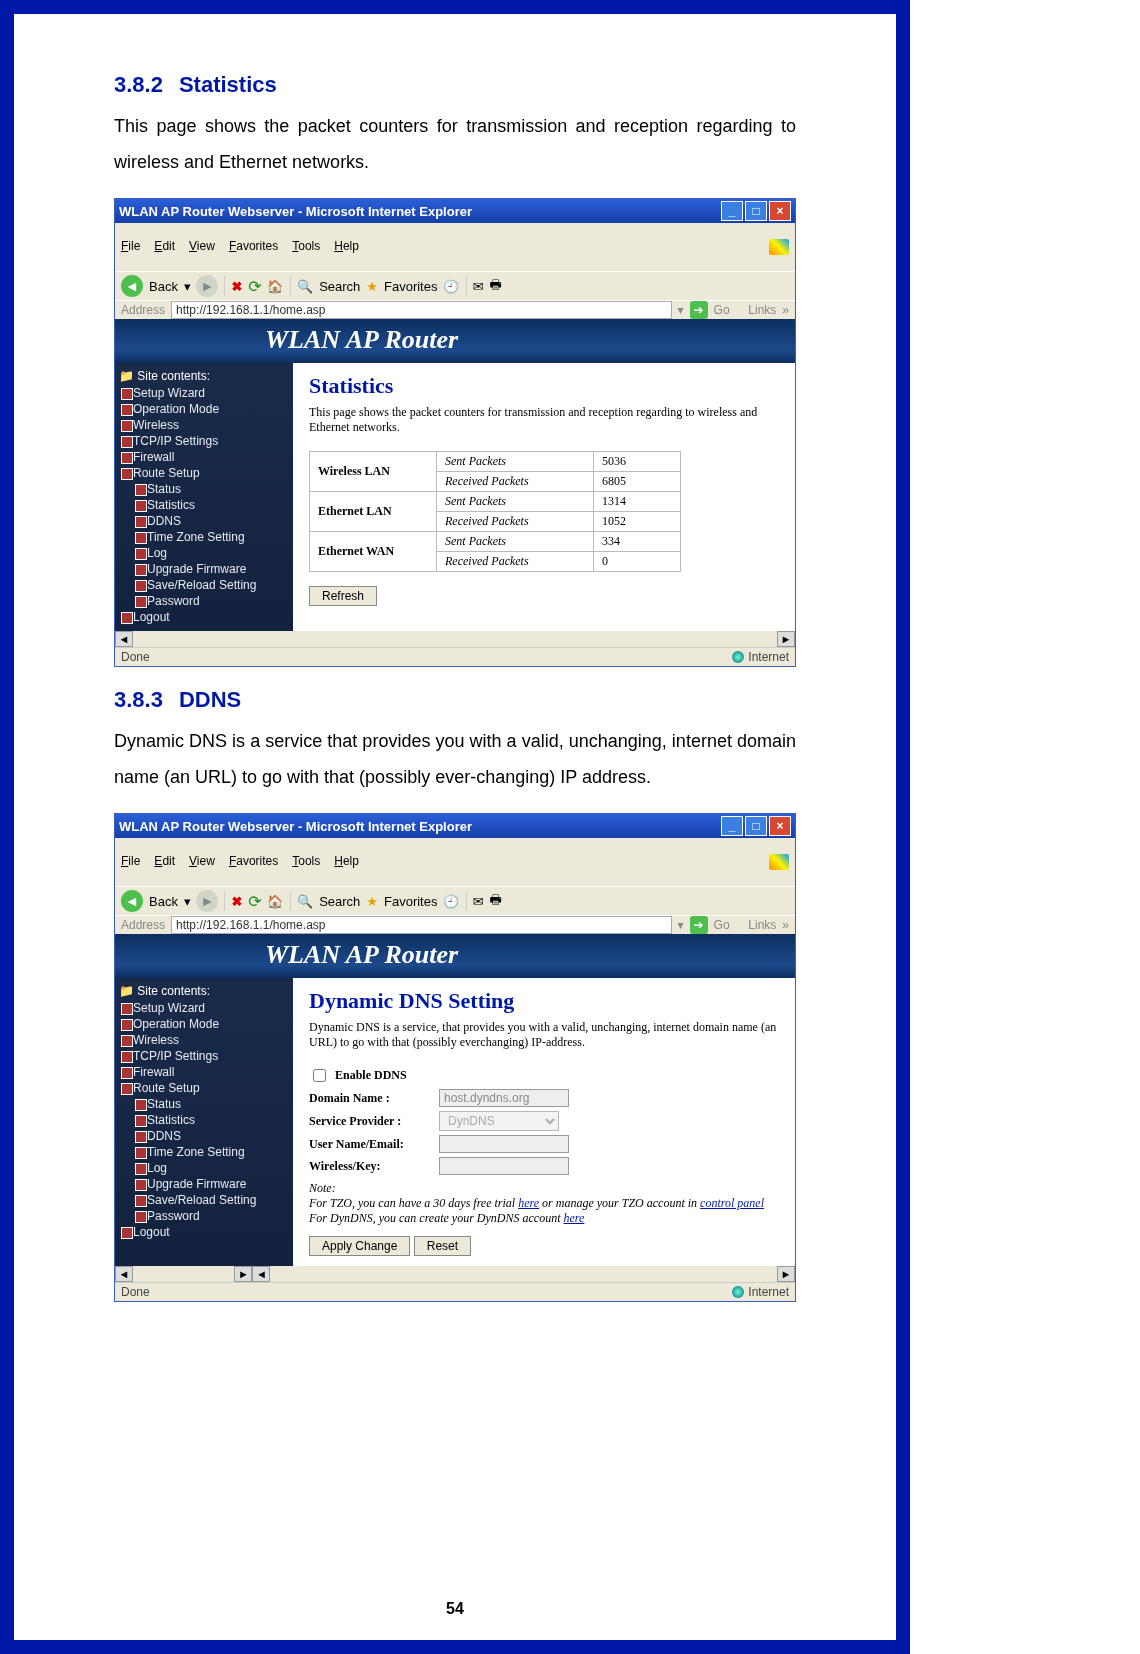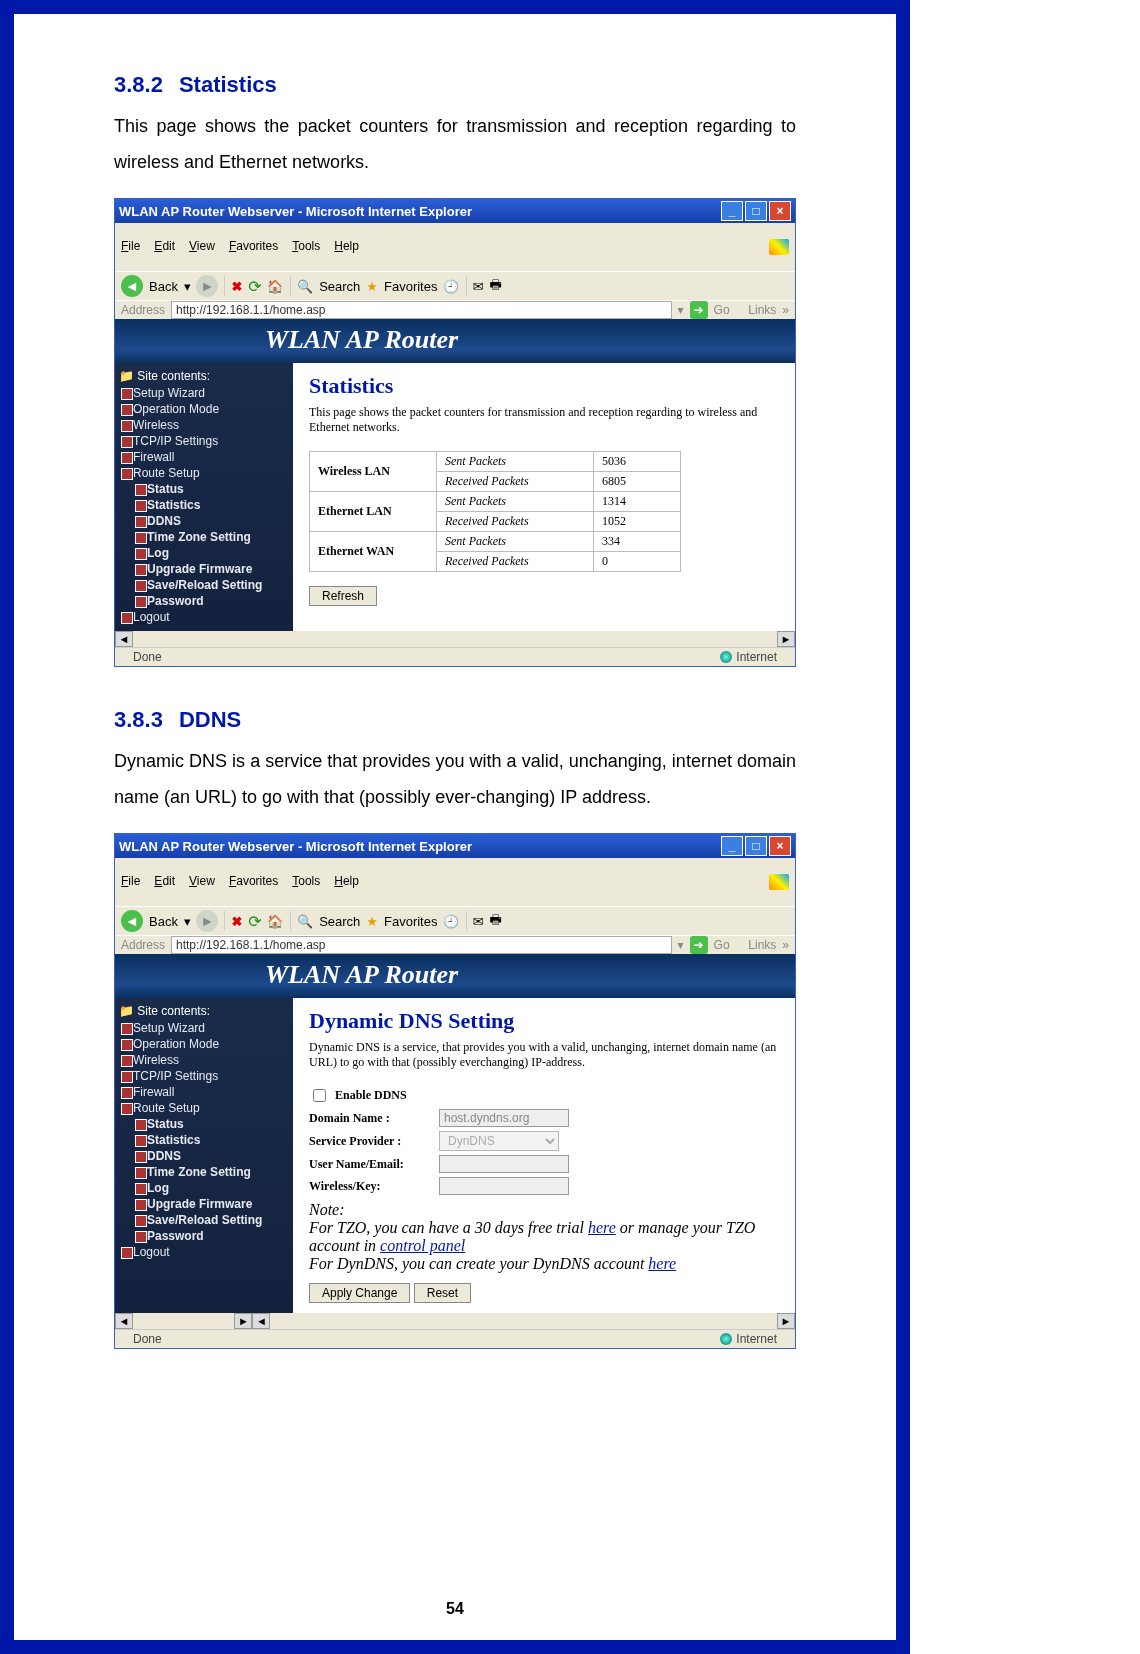--- a/index.html
+++ b/index.html
@@ -38,21 +38,21 @@
     right: 0;
     text-align: center;
     font-weight: bold;
     font-size: 16px;
   }
 
   
   .browser {
     border: 1px solid #3b5fbf;
     background: #737373;
-    margin: 0 0 40px 0;
+    margin: 0 0 20px 0;
     font-size: 12px;
   }
   .titlebar {
     background: linear-gradient(#2b5fd8, #153fa8);
     color: #fff;
     display: flex;
     align-items: center;
     padding: 2px 4px;
     font-size: 13px;
     font-weight: bold;
@@ -157,21 +157,21 @@
   }
   .sidebar-title {
     color:#fff;
     margin-bottom:2px;
   }
   .sb-item {
     padding:1px 0 1px 14px;
     position:relative;
     white-space:nowrap;
   }
-  .sb-item.lvl2 { padding-left: 28px; font-weight: bold; }
+  .sb-item.lvl2 { padding-left: 28px; }
   .sb-item::before {
     content:"";
     position:absolute;
     left:2px; top:3px;
     width:10px;height:10px;
     background:#a33;
     border:1px solid #fff;
   }
   .sb-item.lvl2::before { left:16px; }
   .content {
@@ -222,21 +222,21 @@
     font-size:11px;
   }
   .hscroll .arrow {
     width:16px;height:14px;border:1px solid #999;background:#ddd;
     display:inline-flex;align-items:center;justify-content:center;
   }
   .statusbar {
     background:#ece9d8;
     border-top:1px solid #ccc;
     display:flex;
-    padding:2px 18px;
+    padding:2px 6px;
     font-size:12px;
     color:#444;
   }
   .statusbar .right { margin-left:auto; display:flex; align-items:center; gap:4px;}
   .globe { width:12px;height:12px;border-radius:50%;background:radial-gradient(#6fc,#068); display:inline-block;}
 
   
   .form-row {
     display:flex;
     align-items:center;
@@ -254,21 +254,21 @@
     border:1px solid #999;
     background:#eee;
     color:#888;
     font-size:12px;
     padding:1px 4px;
     width:120px;
   }
   .note {
     font-family:"Times New Roman",serif;
     font-style:italic;
-    font-size:16px;
+    font-size:12px;
     margin:6px 0 10px 0;
   }
   .note a { color:#0018a8; font-style:italic; }
 </style>
 </head>
 <body>
 
 <div class="page">
 
   <div class="section-heading">

